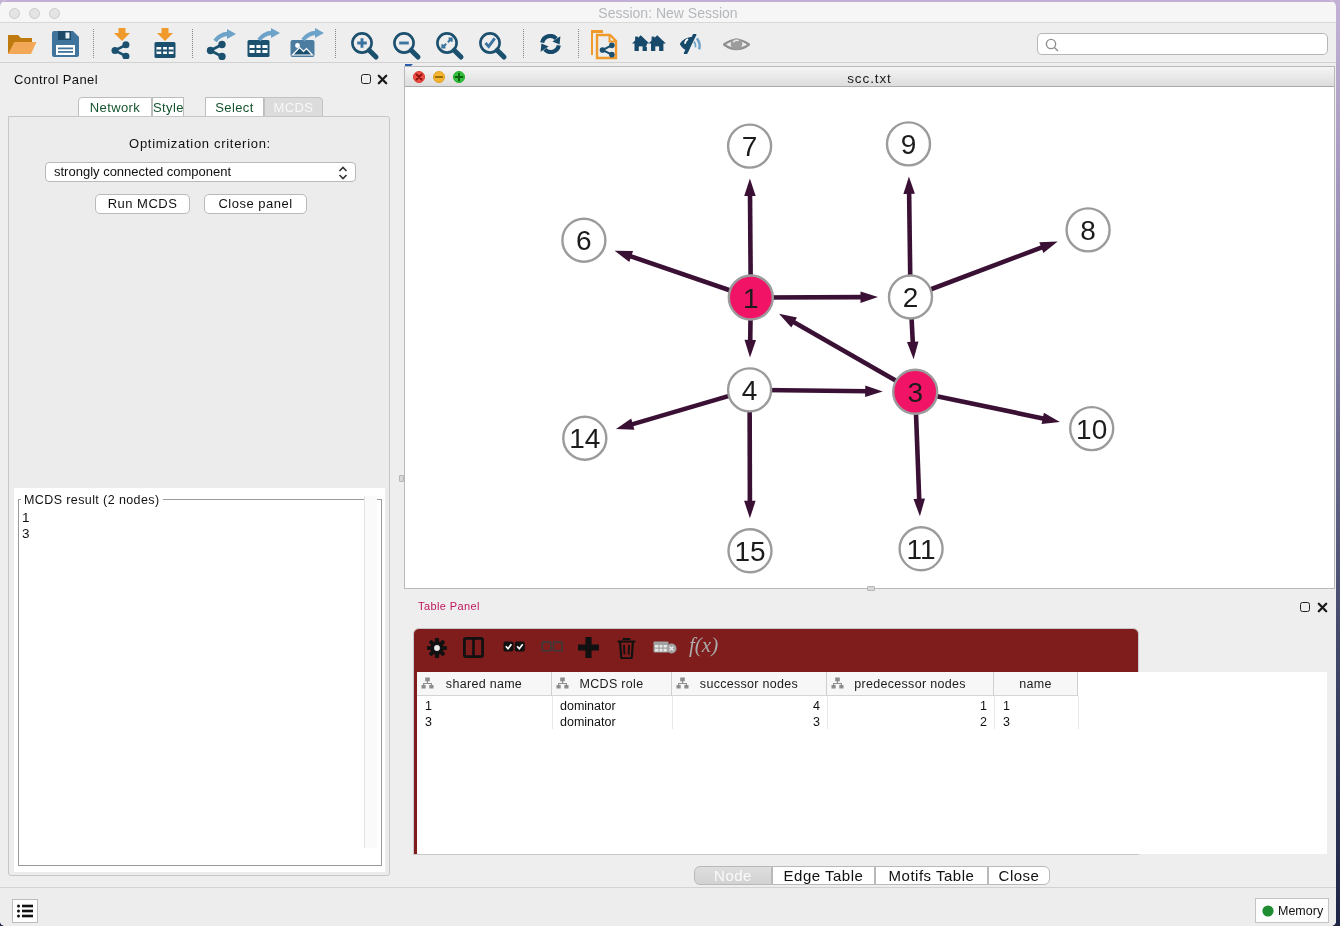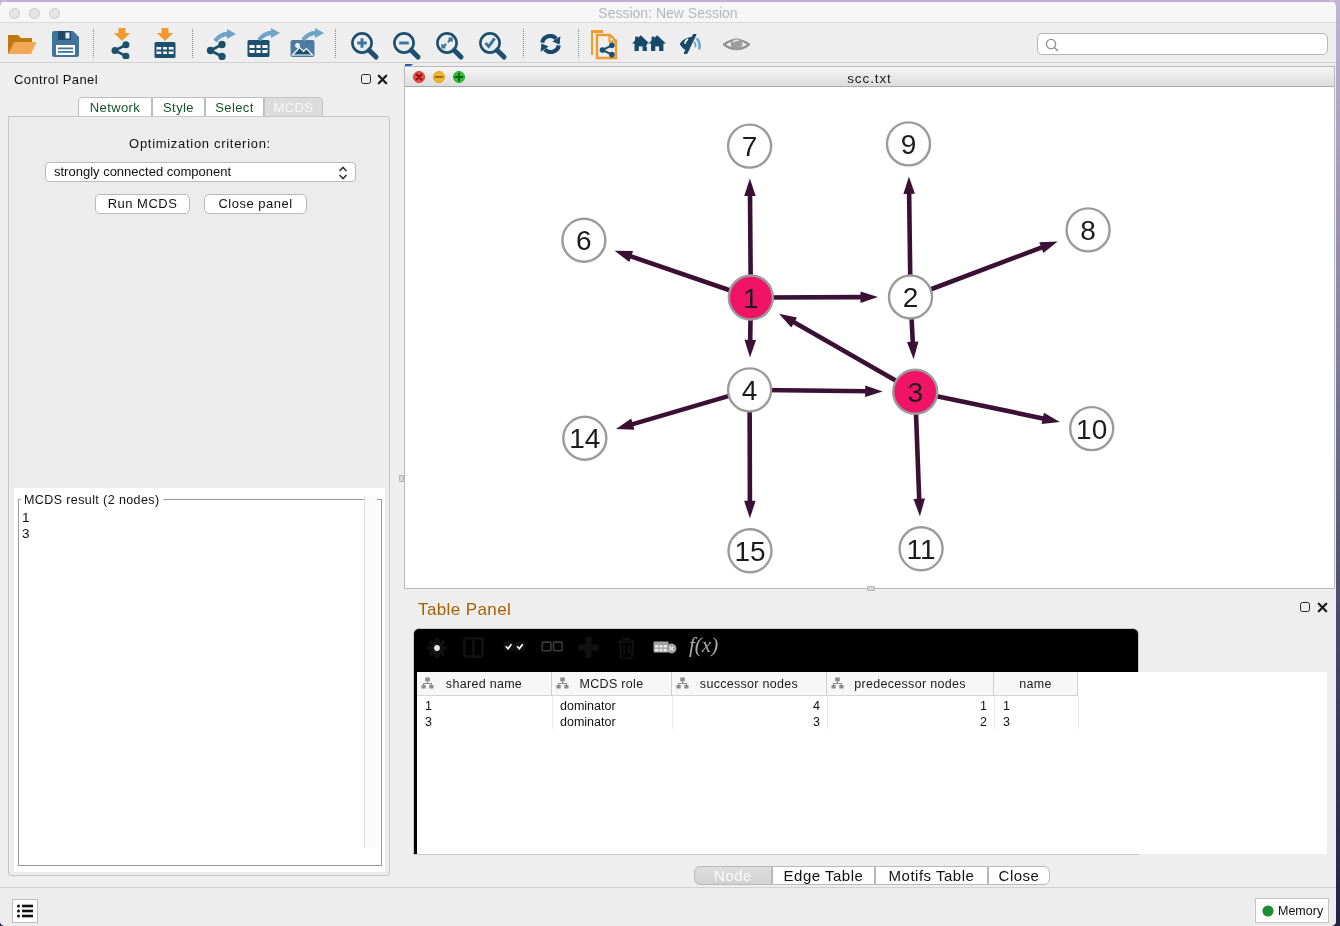--- a/index.html
+++ b/index.html
@@ -27,22 +27,22 @@
 #mcds-box { position:absolute; left:14px; top:488px; width:371px; height:384px; background:#fff; }
 #mcds-fs { position:absolute; left:4px; top:11px; width:364px; height:367px; border:1px solid #9a9a9a; }
 #mcds-legend { position:absolute; left:2px; top:-7px; background:#fff; padding:0 3px; font-size:12.5px; color:#111; letter-spacing:0.4px; }
 #mcds-scroll { position:absolute; right:8px; top:8px; width:13px; height:352px; background:#fafafa; border-left:1px solid #e2e2e2; }
 
 #netwin { position:absolute; left:404px; top:66px; width:931px; height:523px; background:#fff; border:1px solid #b9b9b9; }
 #nettitle { position:absolute; left:0; top:0; width:929px; height:20px; background:linear-gradient(180deg,#f5f5f5,#dddddd); border-bottom:1px solid #ababab; }
 .light { position:absolute; top:3.5px; width:12px; height:12px; border-radius:50%; }
 #nettitle .txt { position:absolute; top:3.5px; left:0; width:929px; text-align:center; font-size:13.5px; font-weight:400; color:#1b1b1b; letter-spacing:0.9px;}
 
-#tp-title { position:absolute; left:418px; top:600px; font-size:17px; color:#a16207; letter-spacing:0.4px; }
-#tp-box { position:absolute; left:413px; top:628px; width:726px; height:227px; background:#000000; border:1px solid #c9c9c9; border-radius:6px 6px 0 0; }
+#tp-title { position:absolute; left:418px; top:600px; font-size:11px; color:#be185d; letter-spacing:0.4px; }
+#tp-box { position:absolute; left:413px; top:628px; width:726px; height:227px; background:#7f1d1d; border:1px solid #c9c9c9; border-radius:6px 6px 0 0; }
 #tp-table { position:absolute; left:3px; top:43px; width:910px; height:182px; background:#fff; }
 #tp-header { position:absolute; left:0; top:0; width:661px; height:24px; background:#f7f7f7; border-bottom:1px solid #d5d5d5; }
 .th { position:absolute; top:0; height:24px; border-right:1px solid #cfcfcf; }
 .th .lbl { position:absolute; top:5px; left:0; right:0; text-align:center; font-size:12.5px; color:#1b1b1b; letter-spacing:0.3px; }
 .td { position:absolute; font-size:12.5px; color:#111; height:16px; line-height:16px; }
 .vline { position:absolute; top:24px; width:0; height:33px; border-left:1px solid #e8e8e8; }
 
 .btab { position:absolute; top:866px; height:19px; font-size:15px; text-align:center; line-height:18px; border:1px solid #b9b9b9; background:#fff; color:#111; letter-spacing:0.5px; }
 
 #statusbar { position:absolute; left:0; top:887px; width:1336px; height:39px; background:#ededed; border-top:1px solid #d2d2d2; }
@@ -178,21 +178,21 @@
   </div>
 
   <div id="cp-title">Control Panel</div>
   <div class="panehdr-sq" style="left:361px; top:74px;"></div>
   <svg class="abs" style="left:377px;top:74px" width="11" height="11" viewBox="0 0 11 11">
       <path d="M1.8 1.8 L9.2 9.2 M9.2 1.8 L1.8 9.2" stroke="#1a1a1a" stroke-width="2.3" stroke-linecap="round"></path>
     </svg>
 
   <div id="cp-tabs">
     <div class="tab" style="left:78px; width:74px; border-radius:4px 0 0 0;">Network</div>
-    <div class="tab" style="left:152px; width:53px;">Style</div>
+    <div class="tab" style="left:152px; width:32px;">Style</div>
     <div class="tab" style="left:205px; width:59px;">Select</div>
     <div class="tab" style="left:264px; width:59px; background:#dcdcdc; color:#f8f8f8; border-radius:0 4px 0 0; border-color:#c2c2c2;">MCDS</div>
   </div>
   <div id="cp-pane">
     <div id="opt-label">Optimization criterion:</div>
     <div id="opt-select">strongly connected component
       <svg class="abs" style="right:7px;top:3px" width="10" height="14" viewBox="0 0 10 14">
           <path d="M1.5 5 L5 1.5 L8.5 5 M1.5 9 L5 12.5 L8.5 9" stroke="#333" stroke-width="1.6" fill="none"></path>
         </svg>
     </div>

